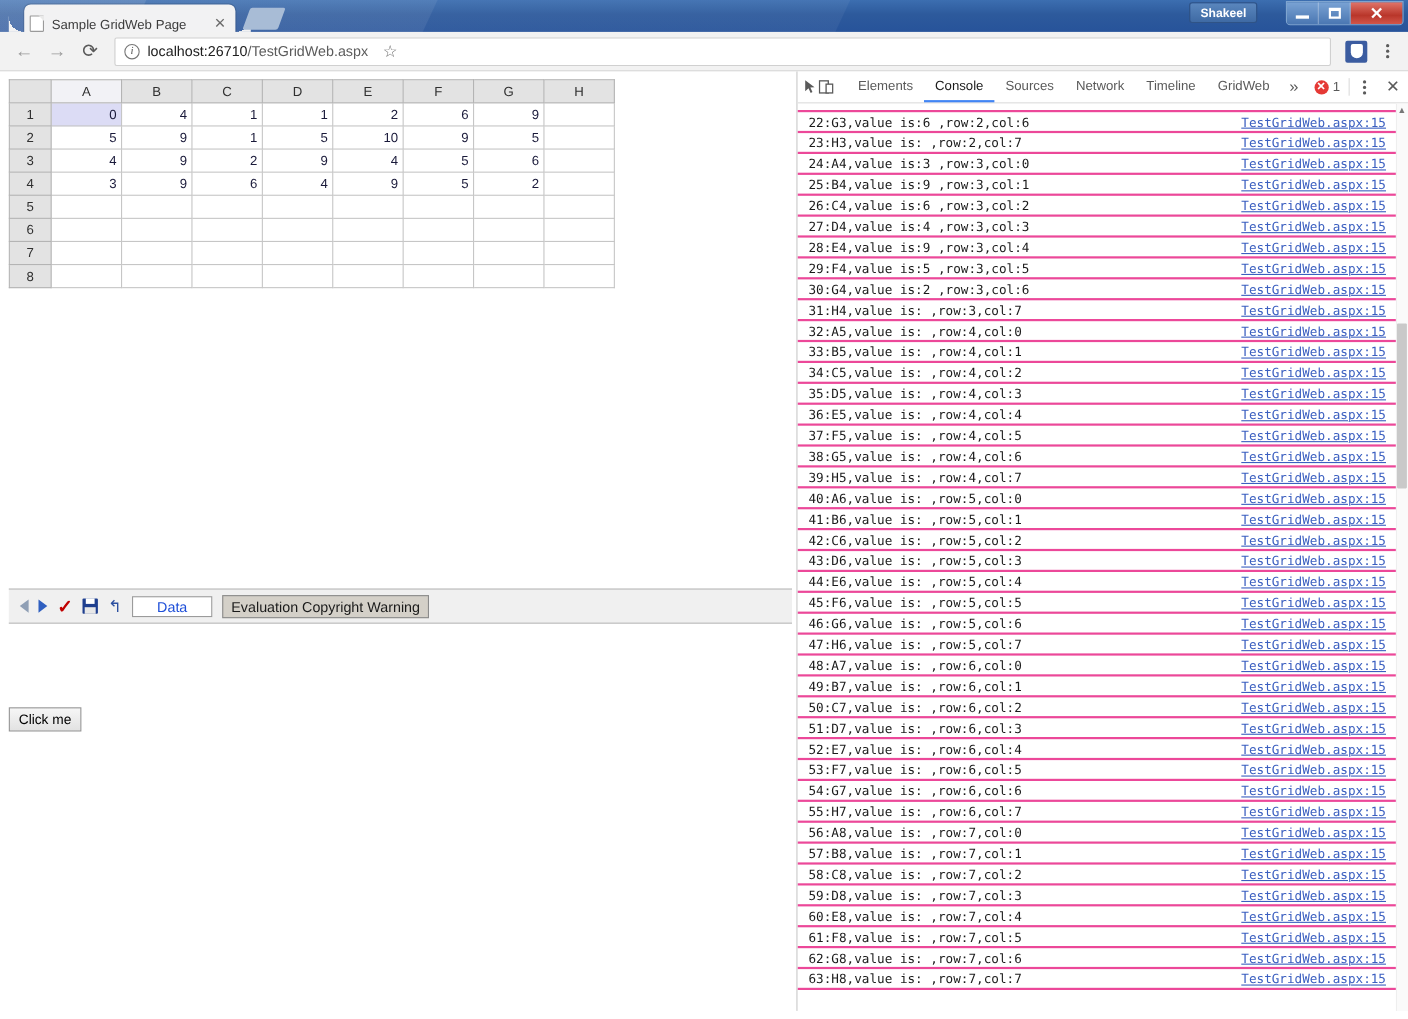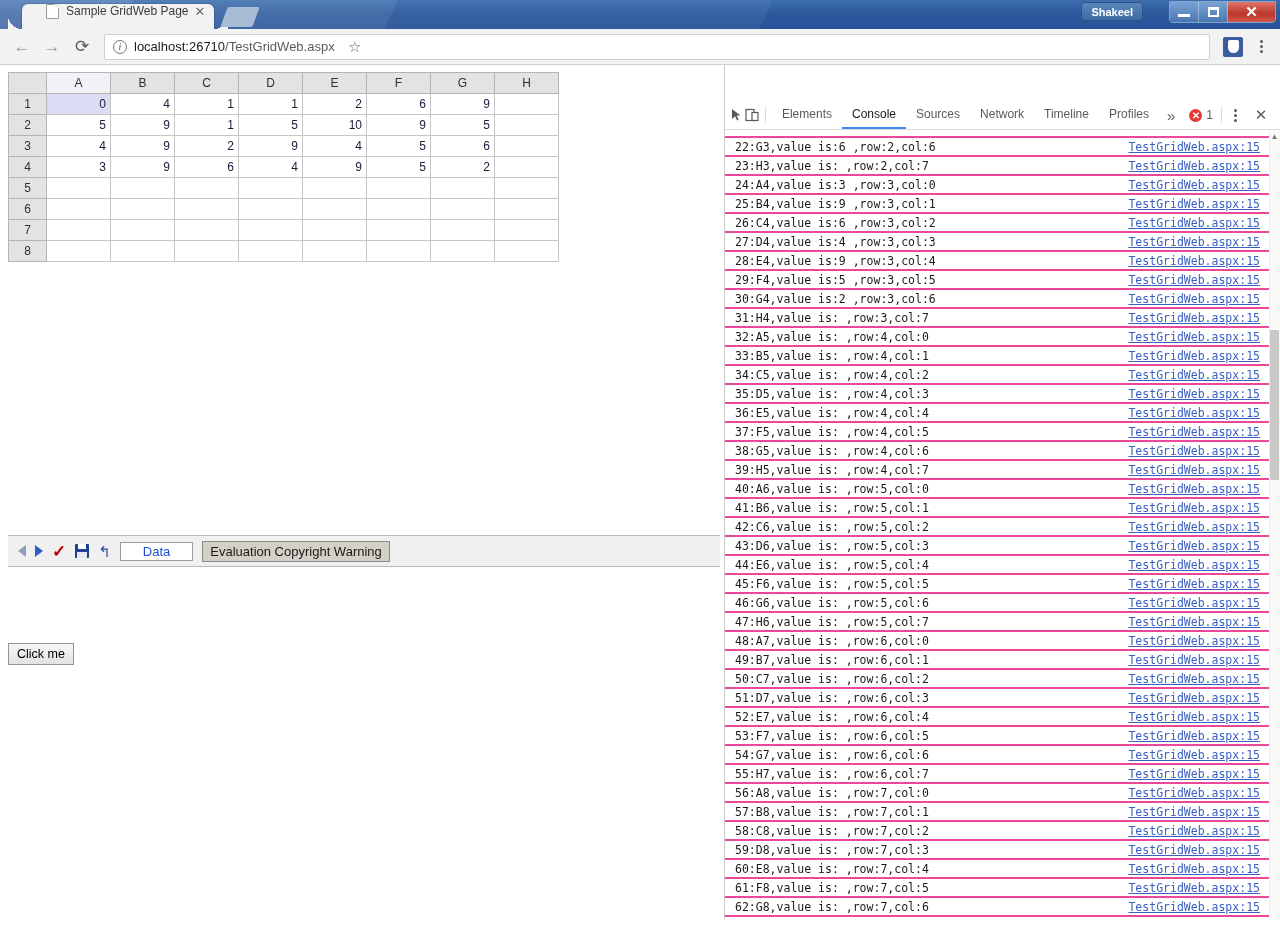--- a/index.html
+++ b/index.html
@@ -26,22 +26,22 @@
       linear-gradient(115deg, rgba(255,255,255,0.07) 0px, rgba(255,255,255,0.07) 360px, rgba(255,255,255,0) 361px),
       linear-gradient(115deg, rgba(255,255,255,0.05) 0px, rgba(255,255,255,0.05) 700px, rgba(255,255,255,0) 701px);
     pointer-events:none;
   }
   .tab {
     position: absolute;
     left: 22px; top: 4px;
     width: 192px; height: 25px;
     background: #f2f2f3;
     border-radius: 6px 6px 0 0;
-    display: flex; align-items: flex-start;
-    padding: 0 6px 0 24px;
+    display: flex; align-items: flex-end;
+    padding: 0 6px 0 5px;
     box-shadow: 0 0 0 1px rgba(0,0,0,0.12);
   }
   .tab::before, .tab::after{
     content:""; position:absolute; bottom:0; width:14px; height:14px;
     background: radial-gradient(circle at 0 0, transparent 14px, #f2f2f3 14px);
   }
   .tab::before { left:-14px; transform: scaleX(-1); }
   .tab::after  { right:-14px; }
   .tab-favicon {
     width: 13px; height: 15px; flex: 0 0 auto;
@@ -261,21 +261,20 @@
     cursor: pointer;
     color: #000;
   }
 
   
   .devtools {
     flex: 1 1 auto;
     background: #fff;
     display: flex; flex-direction: column;
     overflow: hidden;
-    margin-top: 36px;
   }
   .dt-tabs {
     height: 29px; flex: 0 0 29px;
     border-bottom: 1px solid #dcdcdc;
     display: flex; align-items: stretch;
     background: #fff;
     font-size: 12px;
     padding-left: 5px;
   }
   .dt-toolicon {
@@ -555,21 +554,21 @@
             <rect x="7" y="4.5" width="6" height="8" fill="#fff" stroke="#5a5a5a" stroke-width="1.2"></rect>
           </svg>
       </div>
       <div class="dt-sep"></div>
       <div class="dt-tabs-list" style="display:flex">
           <div class="dt-tab">Elements</div>
           <div class="dt-tab active">Console</div>
           <div class="dt-tab">Sources</div>
           <div class="dt-tab">Network</div>
           <div class="dt-tab">Timeline</div>
-          <div class="dt-tab">Profiles</div>
+          <div class="dt-tab">GridWeb</div>
         </div>
       <div class="dt-more">»</div>
       <div class="dt-right">
         <div class="err-badge">
           <span class="err-dot">✕</span>
           <span>1</span>
         </div>
         <div class="dt-vsep"></div>
         <div class="kebab">
             <i></i>

